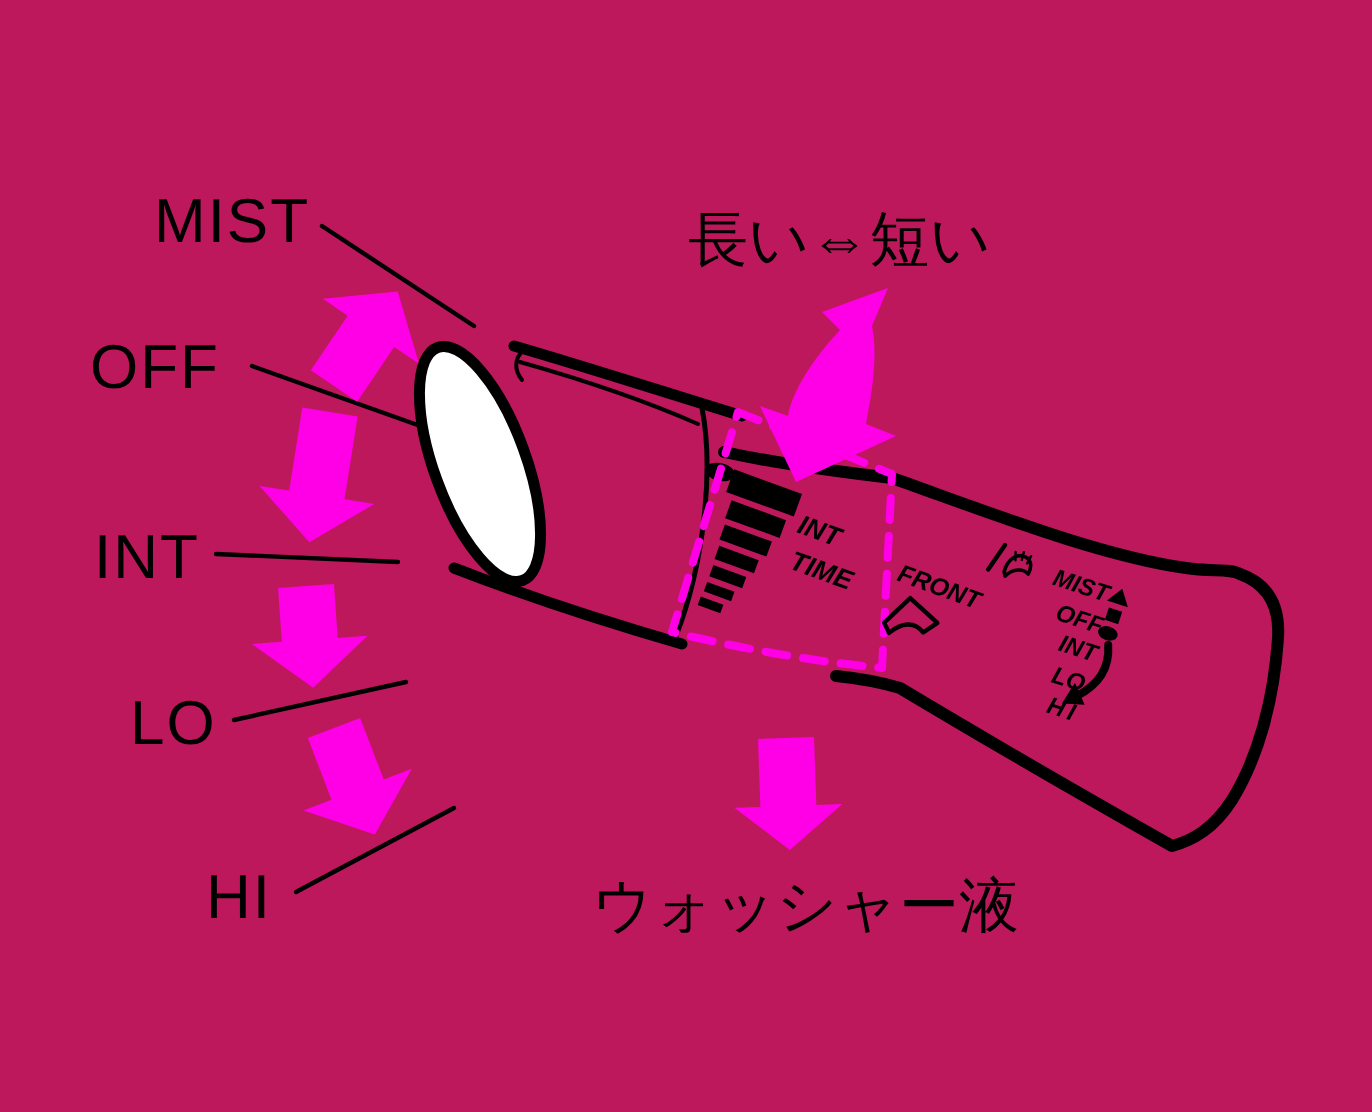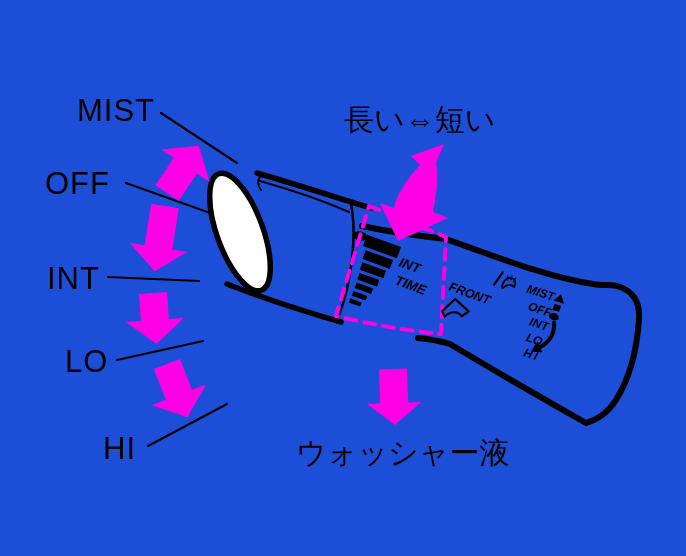--- a/index.html
+++ b/index.html
@@ -1,16 +1,16 @@
 <!DOCTYPE html>
 <html><head>
 <meta charset="utf-8">
 <style>
   html,body{margin:0;padding:0;background:#fff;}
-  .canvas{position:relative;width:686px;height:556px;background:#1d4ed8;overflow:hidden;
+  .canvas{position:relative;width:686px;height:556px;background:#be185d;overflow:hidden;
           font-family:"Liberation Sans",sans-serif;}
   svg{display:block;}
   .label-lg{font-family:"Liberation Sans",sans-serif;font-size:31px;font-weight:400;
             letter-spacing:1px;fill:#000;}
   .jp{font-family:"Liberation Sans",sans-serif;font-size:30px;font-weight:500;fill:#000;}
   .dial-text{font-family:"Liberation Sans",sans-serif;font-style:italic;font-weight:700;
              font-size:13.5px;fill:#000;}
   .front-text{font-family:"Liberation Sans",sans-serif;font-style:italic;font-weight:600;
               font-size:12.5px;fill:#000;}
   .panel-text{font-family:"Liberation Sans",sans-serif;font-style:italic;font-weight:700;

